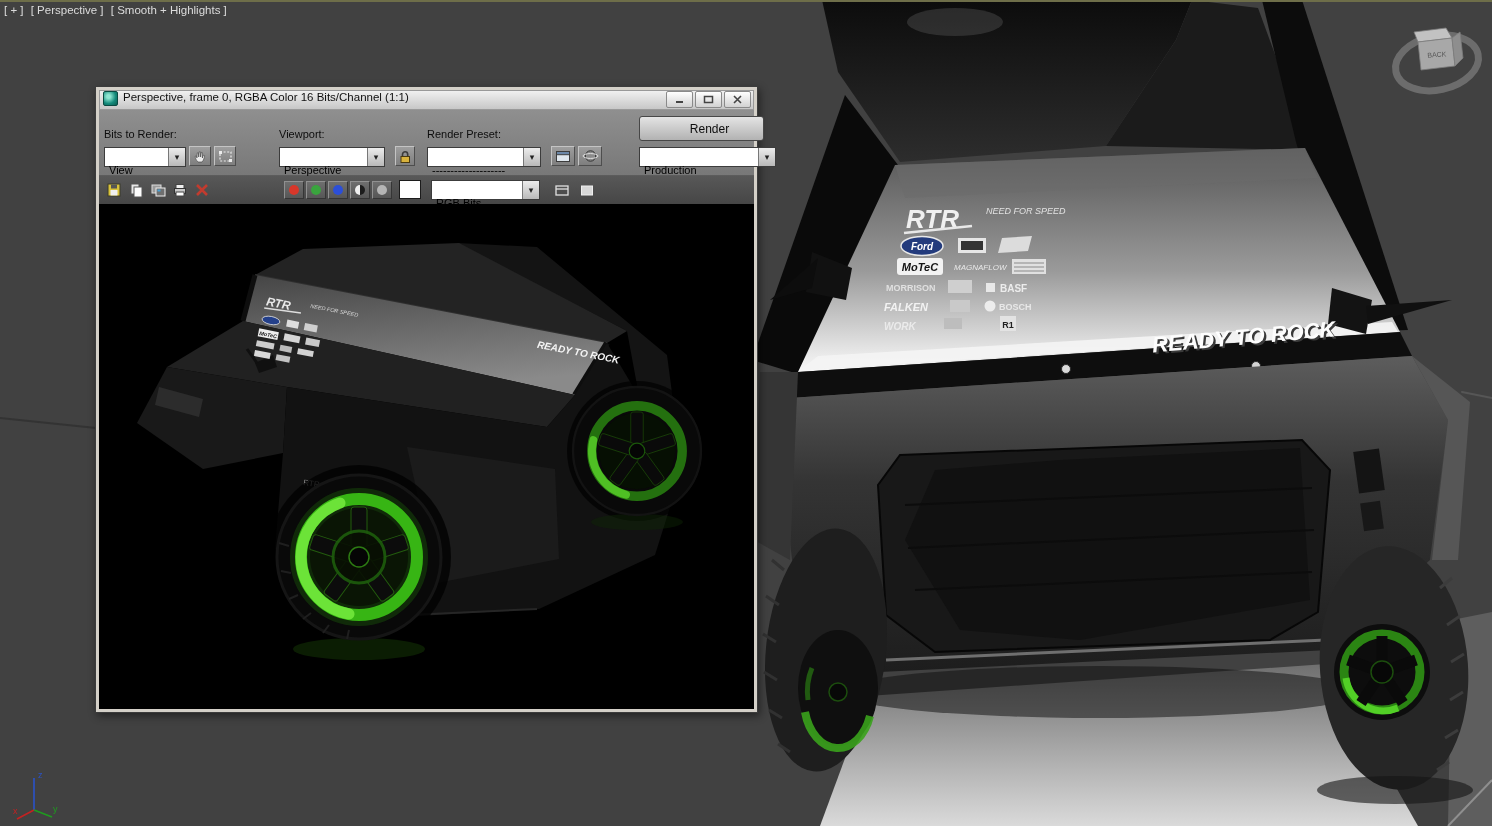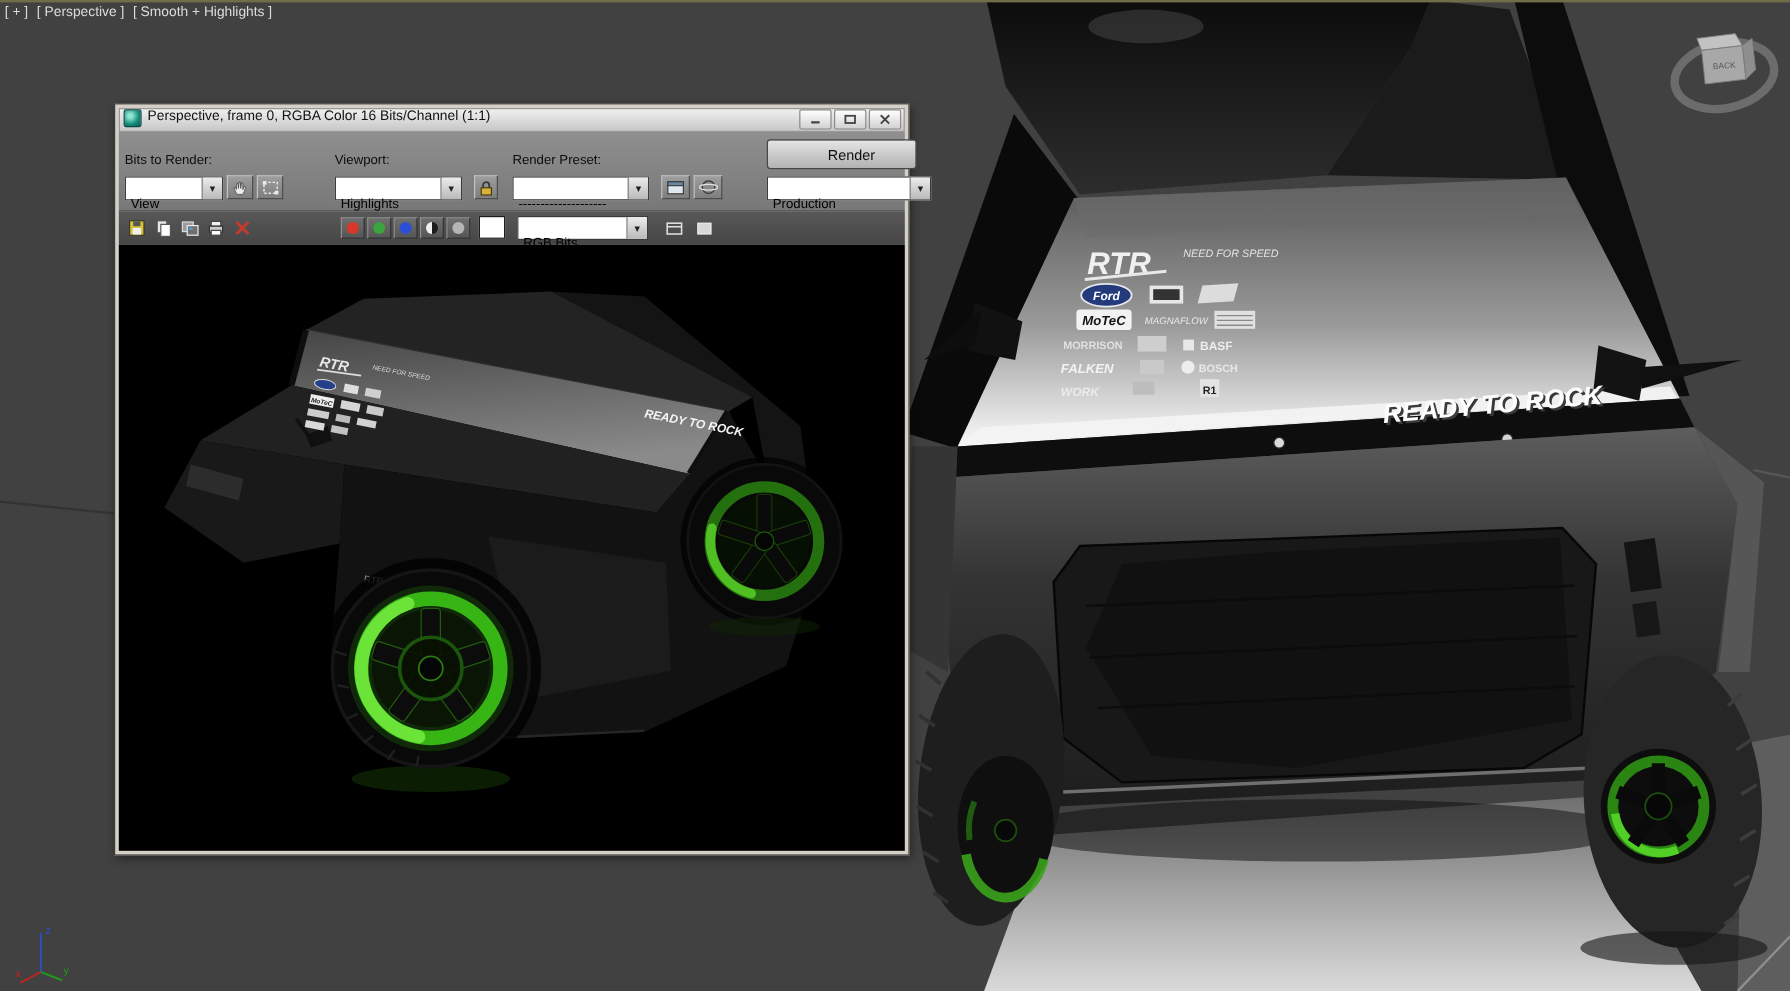--- a/index.html
+++ b/index.html
@@ -259,21 +259,21 @@
     <div class="sqbtn" style="left:115px;top:36px;width:22px;height:20px;">
       <svg width="15" height="15">
         <rect x="2" y="3" width="11" height="9" fill="none" stroke="#ececec" stroke-width="1.2" stroke-dasharray="2,1.6"></rect>
         <rect x="1" y="2" width="3" height="3" fill="#ececec"></rect>
           <rect x="11" y="10" width="3" height="3" fill="#ececec"></rect>
       </svg>
     </div>
 
     <div class="lbl" style="left:180px;top:18px;">Viewport:</div>
     <div class="combo" style="left:180px;top:37px;width:104px;">
-      <span class="txt">Highlights</span>
+      <span class="txt">Perspective</span>
       <span class="arr">▾</span>
     </div>
     <div class="sqbtn" style="left:296px;top:36px;width:20px;height:20px;">
       <svg width="16" height="15">
         <path d="M5.5,7.5 V5.4 a2.6,2.6 0 0 1 5.2,0 V7.5" fill="none" stroke="#3c3c3c" stroke-width="1.6"></path>
         <rect x="4" y="7.5" width="8.5" height="6" fill="#d8b23c" stroke="#4a3a10"></rect>
       </svg>
     </div>
 
     <div class="lbl" style="left:328px;top:18px;">Render Preset:</div>

